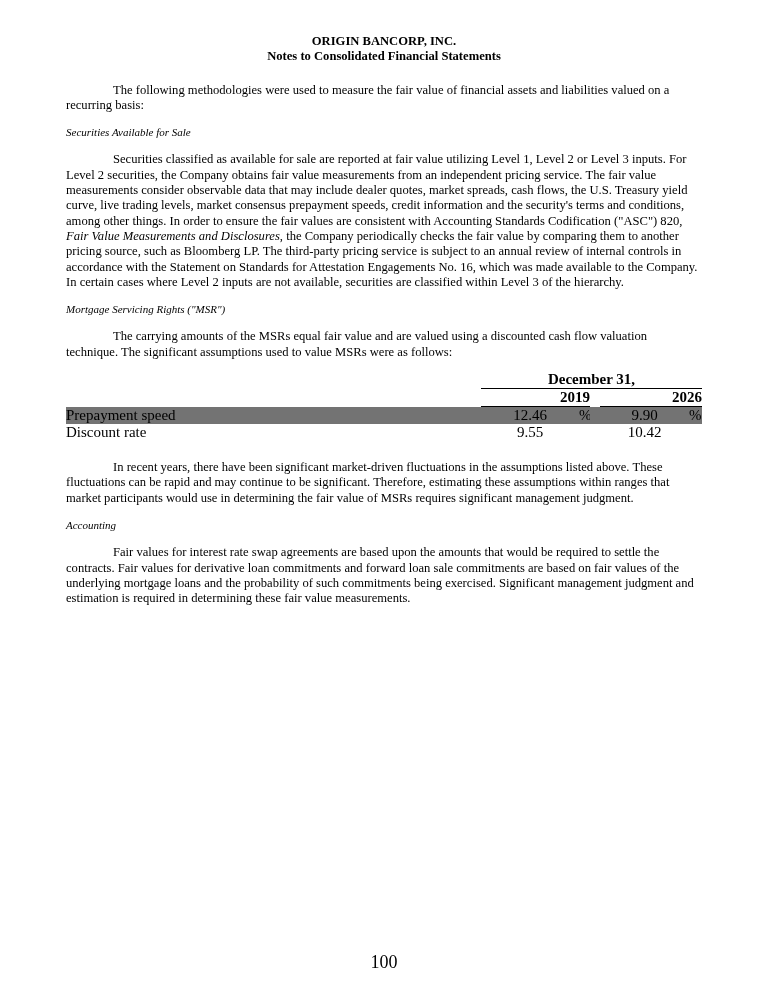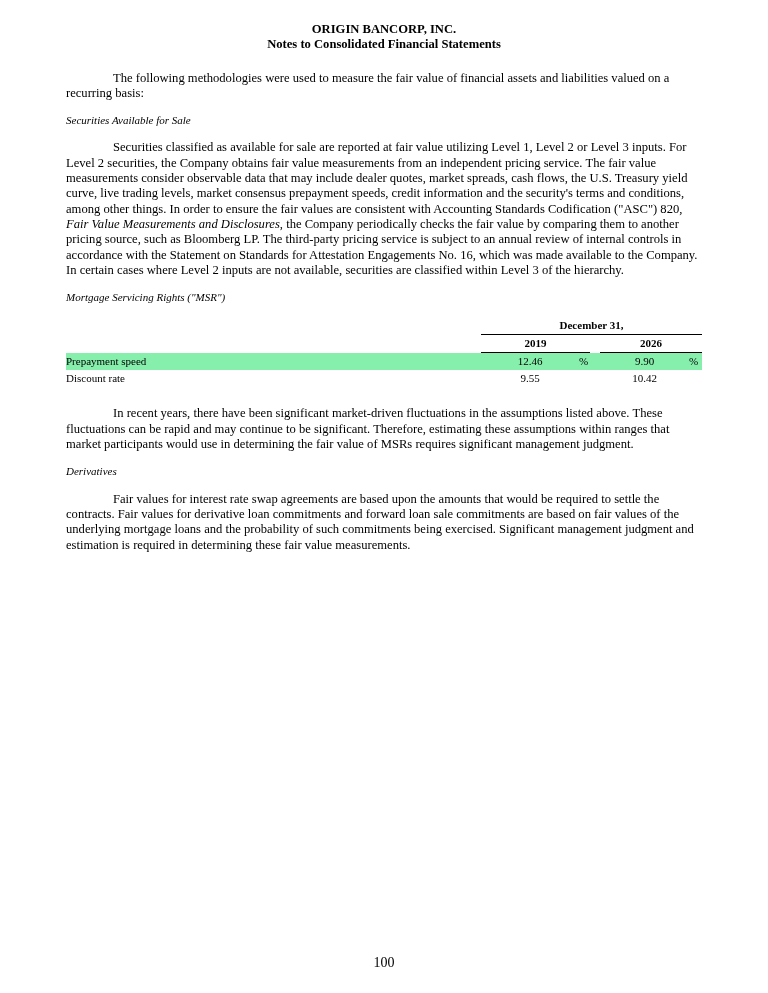--- a/index.html
+++ b/index.html
@@ -14,21 +14,21 @@
     background: #ffffff;
     font-family: "Liberation Serif", serif;
     font-size: 12.6px;
     line-height: 15.3px;
     color: #000000;
     overflow: hidden;
   }
   .content {
     position: absolute;
     left: 66px;
-    top: 0;
+    top: 12px;
     width: 636px;
   }
   .doc-header {
     margin-top: 22px;
     text-align: center;
     font-weight: bold;
   }
   .doc-header div { margin: 0; }
   .para {
     margin: 0 0 11px 0;
@@ -44,52 +44,52 @@
   }
   .fin-table {
     border-collapse: collapse;
     width: 636px;
     margin: 8px 0 19px 0;
     table-layout: fixed;
   }
   .fin-table td {
     padding: 1px 0;
     vertical-align: bottom;
-    font-size: 11px;
+    font-size: 15px;
     line-height: 15px;
     white-space: nowrap;
     overflow: hidden;
   }
   .col-label  { width: 415px; }
   .col-num-a  { width: 98px; }
   .col-pct-a  { width: 11px; }
   .col-gap    { width: 10px; }
   .col-num-b  { width: 89px; }
   .col-pct-b  { width: 13px; }
   .hdr-group {
     text-align: center;
     font-weight: bold;
     border-bottom: 1px solid #000000;
   }
   .hdr-year {
-    text-align: center;
+    text-align: right;
     font-weight: bold;
     border-bottom: 1px solid #000000;
   }
   .cell-label { text-align: left; padding-left: 3px; }
   .cell-num   { text-align: center; }
   .cell-pct   { text-align: left; }
   .footer {
     position: absolute;
     left: 0;
     width: 768px;
     top: 955px;
     text-align: center;
     font-family: "Liberation Serif", serif;
-    font-size: 14px;
+    font-size: 18px;
     color: #000000;
   }
   em { font-style: italic; margin-top: 8px; }
 </style>
 </head>
 <body>
 
 <div class="page">
   <div class="content">
 
@@ -99,20 +99,21 @@
     </div>
 
     <p class="para first">The following methodologies were used to measure the fair value of financial assets and liabilities valued on a recurring basis:</p>
 
     <h3 class="section-heading">Securities Available for Sale</h3>
 
     <p class="para"><span>Securities classified as available for sale are reported at fair value utilizing Level 1, Level 2 or Level 3 inputs. For Level 2 securities, the Company obtains fair value measurements from an independent pricing service. The fair value measurements consider observable data that may include dealer quotes, market spreads, cash flows, the U.S. Treasury yield curve, live trading levels, market consensus prepayment speeds, credit information and the security's terms and conditions, among other things. In order to ensure the fair values are consistent with Accounting Standards Codification ("ASC") 820, </span><em>Fair Value Measurements and Disclosures</em><span>, the Company periodically checks the fair value by comparing them to another pricing source, such as Bloomberg LP. The third-party pricing service is subject to an annual review of internal controls in accordance with the Statement on Standards for Attestation Engagements No. 16, which was made available to the Company. In certain cases where Level 2 inputs are not available, securities are classified within Level 3 of the hierarchy.</span></p>
 
     <h3 class="section-heading">Mortgage Servicing Rights ("MSR")</h3>
 
+    <p class="para">The carrying amounts of the MSRs equal fair value and are valued using a discounted cash flow valuation technique. The significant assumptions used to value MSRs were as follows:</p>
 
     <table class="fin-table">
       <colgroup>
         <col class="col-label">
         <col class="col-num-a">
         <col class="col-pct-a">
         <col class="col-gap">
         <col class="col-num-b">
         <col class="col-pct-b">
       </colgroup>
@@ -120,41 +121,41 @@
           <tr>
         <td></td>
         <td class="hdr-group" colspan="5">December 31,</td>
       </tr>
       <tr>
         <td></td>
         <td class="hdr-year" colspan="2">2019</td>
         <td></td>
         <td class="hdr-year" colspan="2">2026</td>
       </tr>
-      <tr style="background-color: #86efac;">
+      <tr style="background-color: #737373;">
         <td class="cell-label">Prepayment speed</td>
         <td class="cell-num">12.46</td>
         <td class="cell-pct">%</td>
         <td></td>
         <td class="cell-num">9.90</td>
         <td class="cell-pct">%</td>
       </tr>
       <tr>
         <td class="cell-label">Discount rate</td>
         <td class="cell-num">9.55</td>
         <td class="cell-pct"></td>
         <td></td>
         <td class="cell-num">10.42</td>
         <td class="cell-pct"></td>
       </tr>
     </tbody>
       </table>
 
     <p class="para">In recent years, there have been significant market-driven fluctuations in the assumptions listed above. These fluctuations can be rapid and may continue to be significant. Therefore, estimating these assumptions within ranges that market participants would use in determining the fair value of MSRs requires significant management judgment.</p>
 
-    <h3 class="section-heading">Derivatives</h3>
+    <h3 class="section-heading">Accounting</h3>
 
     <p class="para">Fair values for interest rate swap agreements are based upon the amounts that would be required to settle the contracts. Fair values for derivative loan commitments and forward loan sale commitments are based on fair values of the underlying mortgage loans and the probability of such commitments being exercised. Significant management judgment and estimation is required in determining these fair value measurements.</p>
 
   </div>
 
   <div class="footer">100</div>
 </div>
 
 </body></html>

